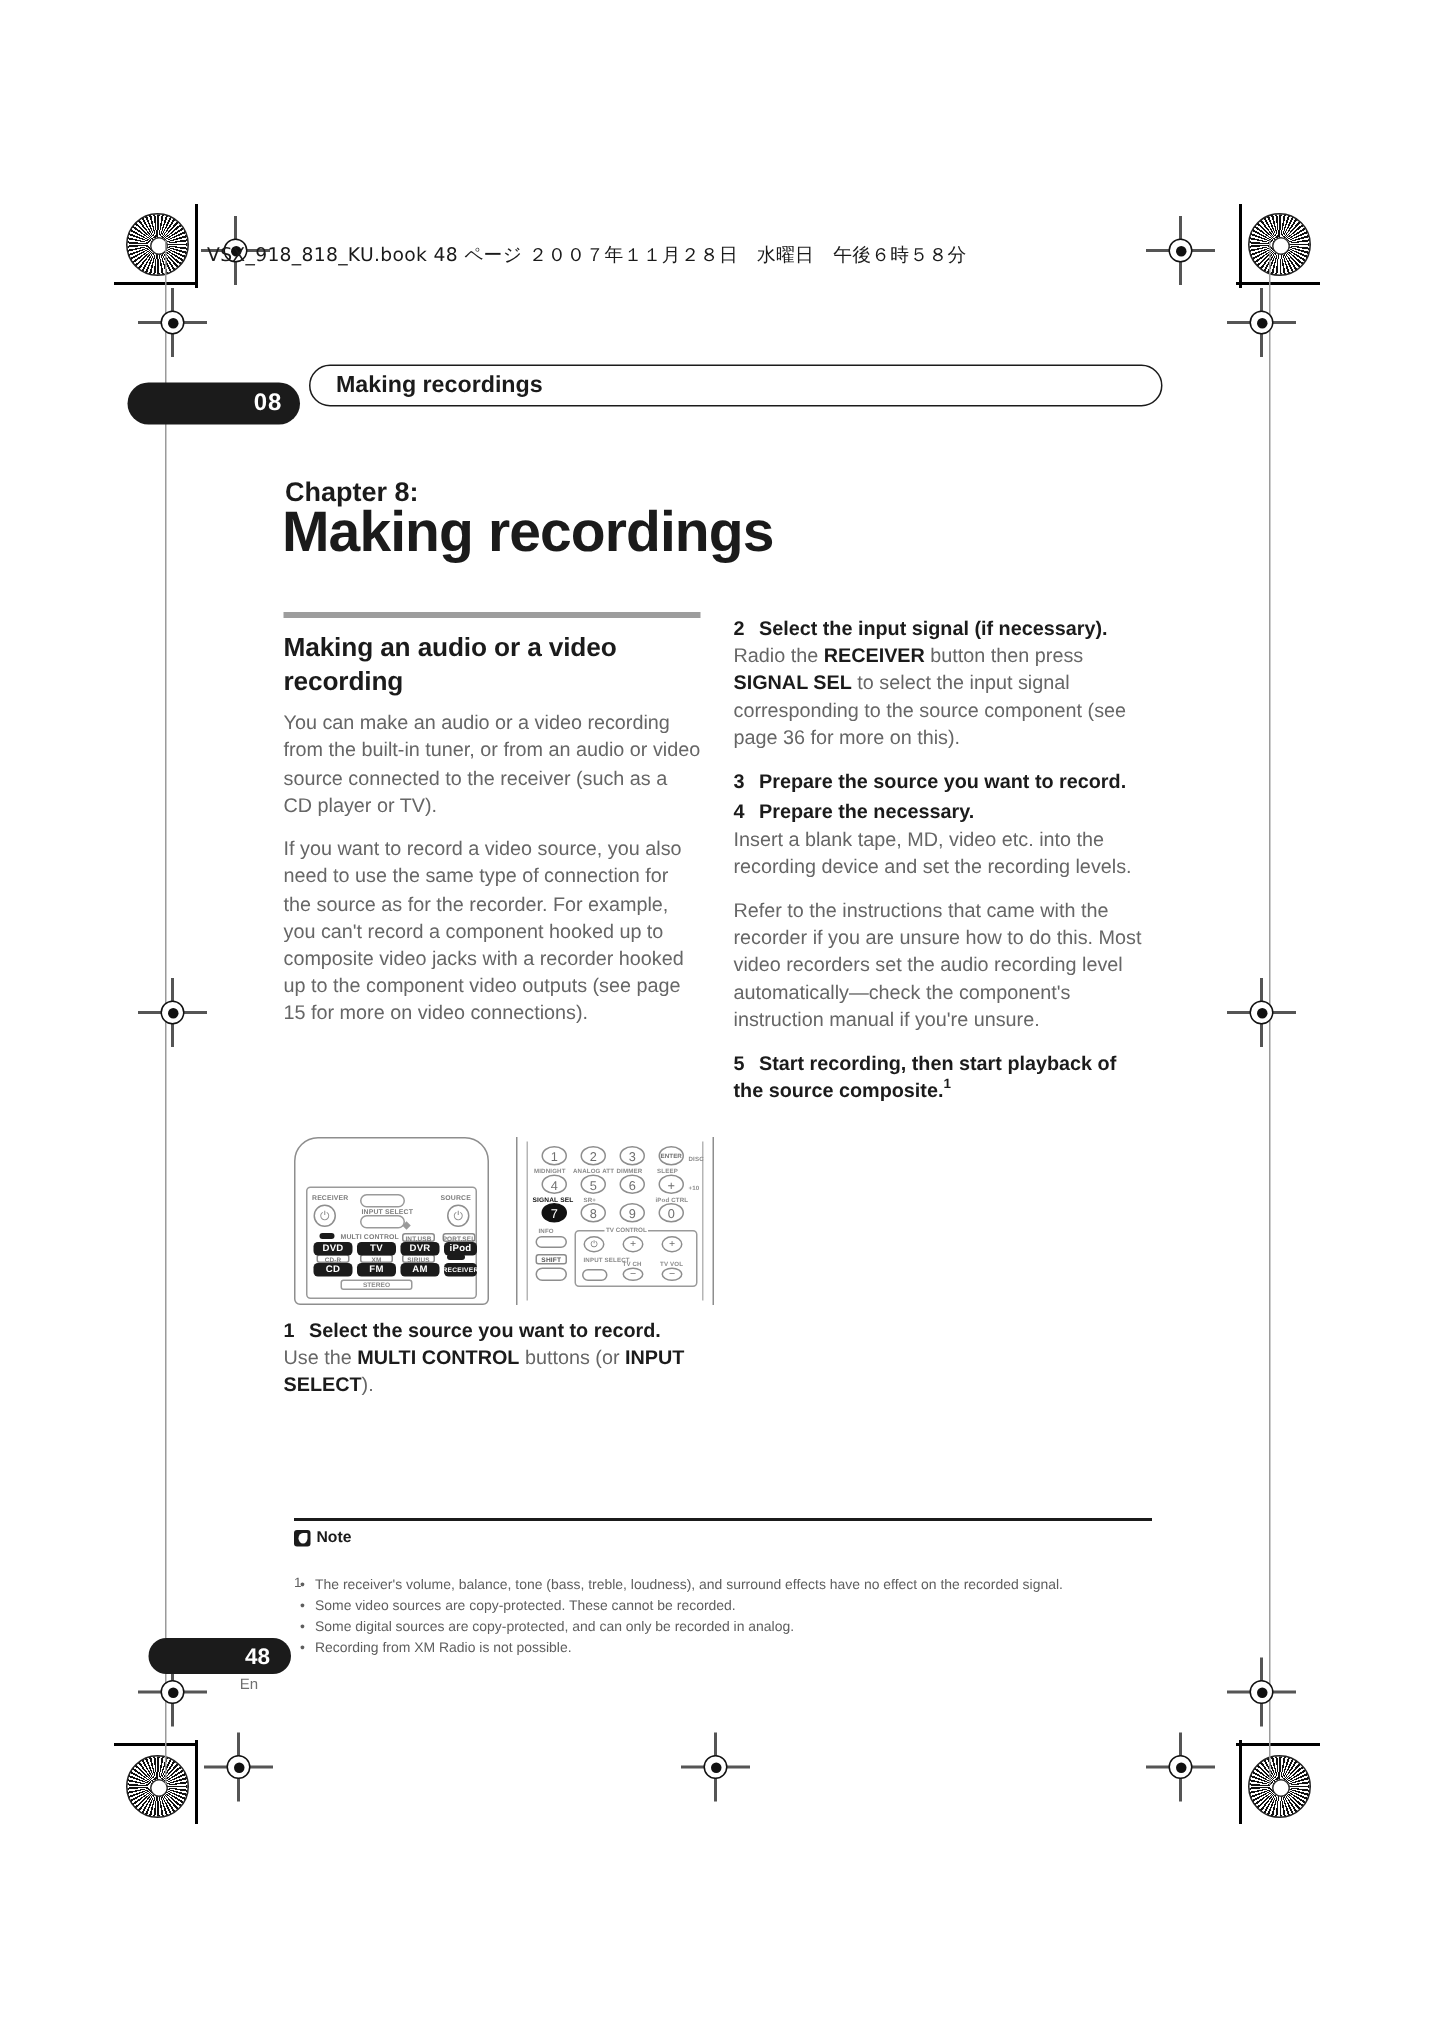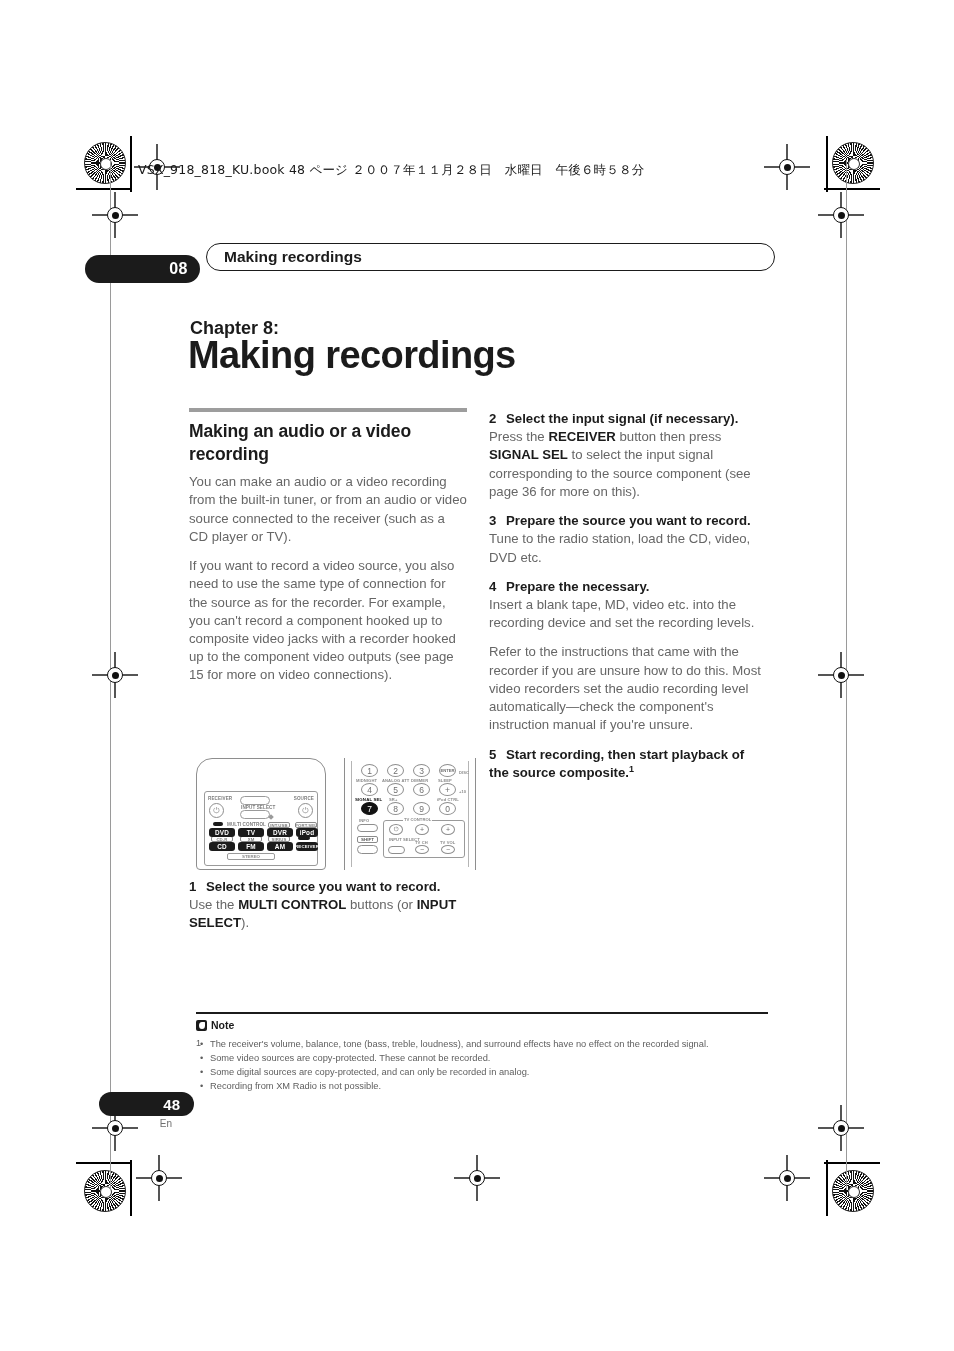--- a/index.html
+++ b/index.html
@@ -180,21 +180,21 @@
     position: absolute; border: 1.2px solid #9a9a9a; border-radius: 3px;
   }
   .tvlabel {
     position: absolute; font-size: 4.2px; color: #8b8b8b; font-weight: bold;
     background: #fff; padding: 0 1px; white-space: nowrap;
   }
 
   
   .note-wrap { position: absolute; left: 196px; top: 1012px; width: 572px; }
   .note-rule { height: 2.2px; background: #1b1b1b; margin-bottom: 5px; }
-  .note-head { display: flex; align-items: center; gap: 4px; margin-bottom: 7px; }
+  .note-head { display: flex; align-items: center; gap: 4px; margin-bottom: 19px; }
   .note-icon {
     width: 11px; height: 11px; background: #1b1b1b; border-radius: 2px;
     position: relative;
   }
   .note-icon::after {
     content: ""; position: absolute; left: 2.5px; top: 2px;
     width: 6px; height: 7px; background: #fff;
     border-radius: 50% 10% 50% 50%;
   }
   .note-title { font-size: 10.5px; font-weight: bold; color: #1b1b1b; }
@@ -327,27 +327,26 @@
     <h2 class="sec">Making an audio or a video recording</h2>
     <p class="body">You can make an audio or a video recording from the built-in tuner, or from an audio or video source connected to the receiver (such as a CD player or TV).</p>
     <p class="body">If you want to record a video source, you also need to use the same type of connection for the source as for the recorder. For example, you can't record a component hooked up to composite video jacks with a recorder hooked up to the component video outputs (see page 15 for more on video connections).</p>
   </div>
 
   <div class="col col-right">
     <div class="step">
       <span class="n">2</span><span>Select the input signal (if necessary).</span>
     </div>
     <div class="step-body">
-      <span>Press the </span><b>RECEIVER</b><span> button then press </span><b>SIGNAL SEL</b><span> to select the input signal corresponding to the source component (see page 36 for more on this).</span>
+      <span>Radio the </span><b>RECEIVER</b><span> button then press </span><b>SIGNAL SEL</b><span> to select the input signal corresponding to the source component (see page 36 for more on this).</span>
     </div>
 
     <div class="step">
       <span class="n">3</span><span>Prepare the source you want to record.</span>
     </div>
-    <div class="step-body">Tune to the radio station, load the CD, video, DVD etc.</div>
 
     <div class="step">
       <span class="n">4</span><span>Prepare the necessary.</span>
     </div>
     <div class="step-body">Insert a blank tape, MD, video etc. into the recording device and set the recording levels.</div>
     <div class="step-body">Refer to the instructions that came with the recorder if you are unsure how to do this. Most video recorders set the audio recording level automatically—check the component's instruction manual if you're unsure.</div>
 
     <div class="step">
       <span class="n">5</span><span>Start recording, then start playback of the source composite.</span><sup>1</sup>
     </div>

